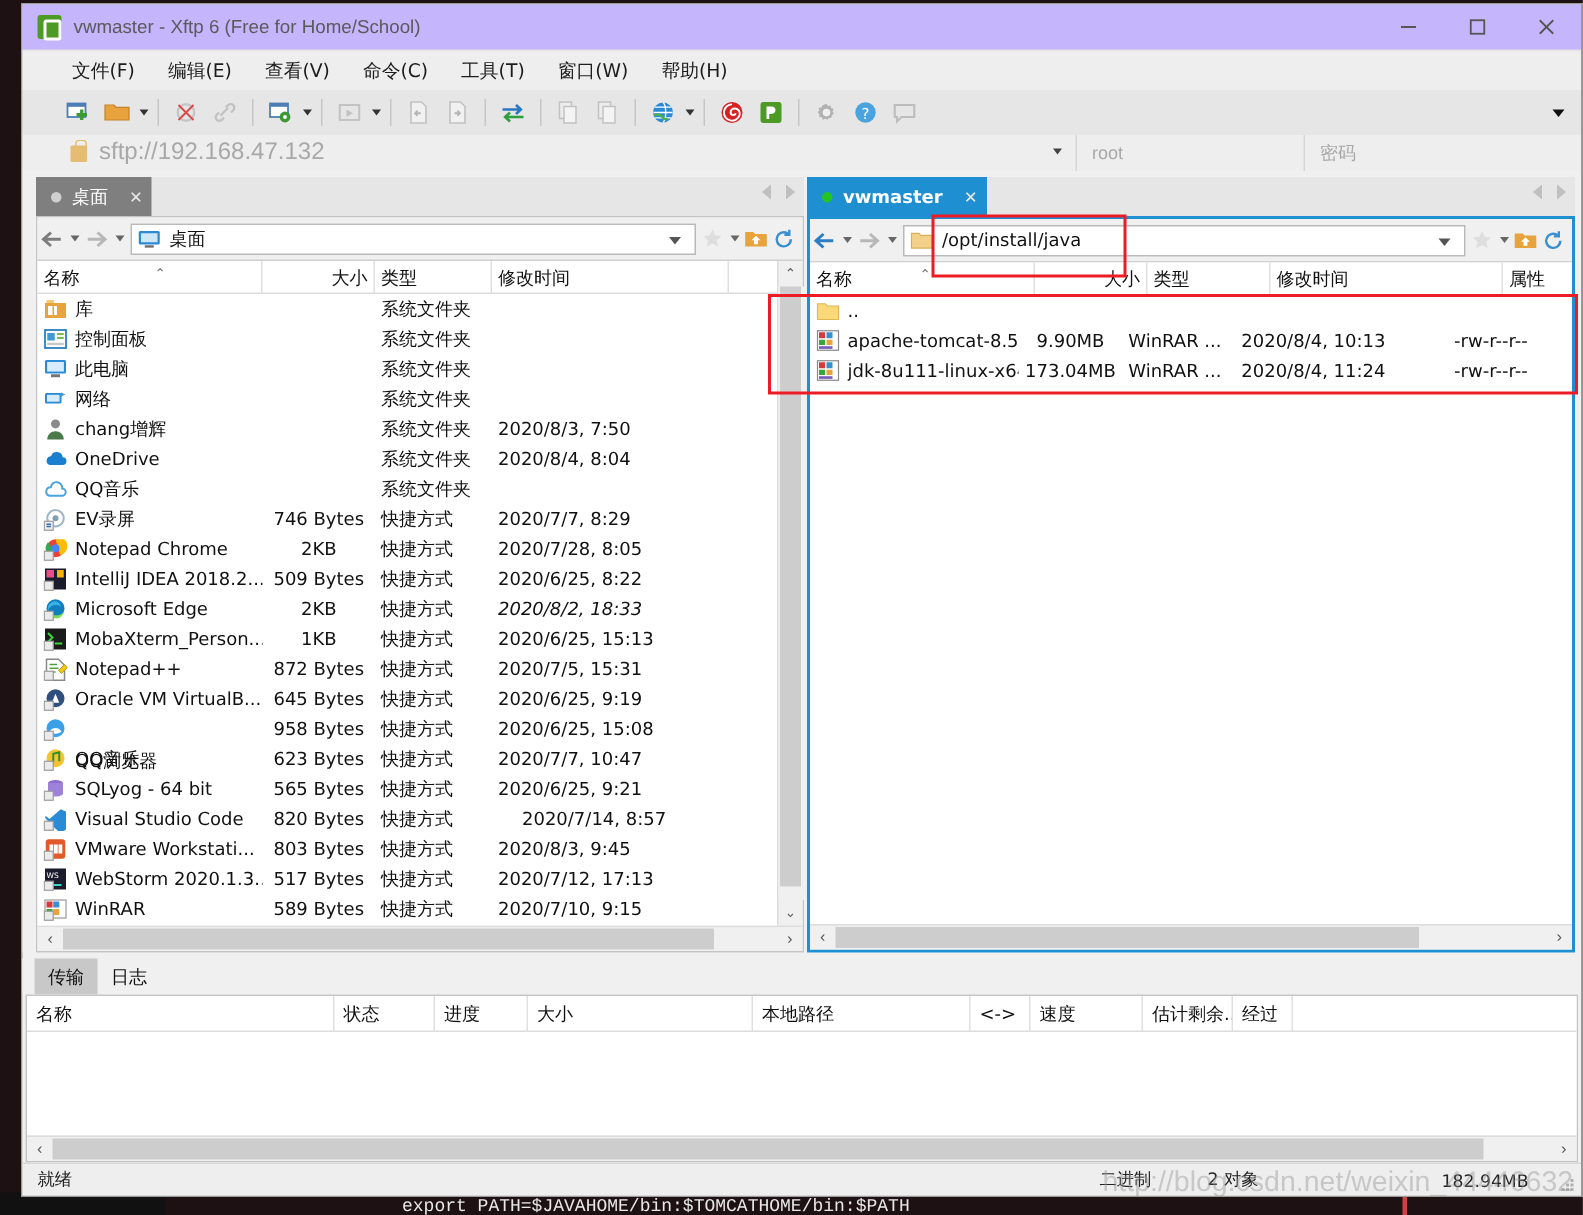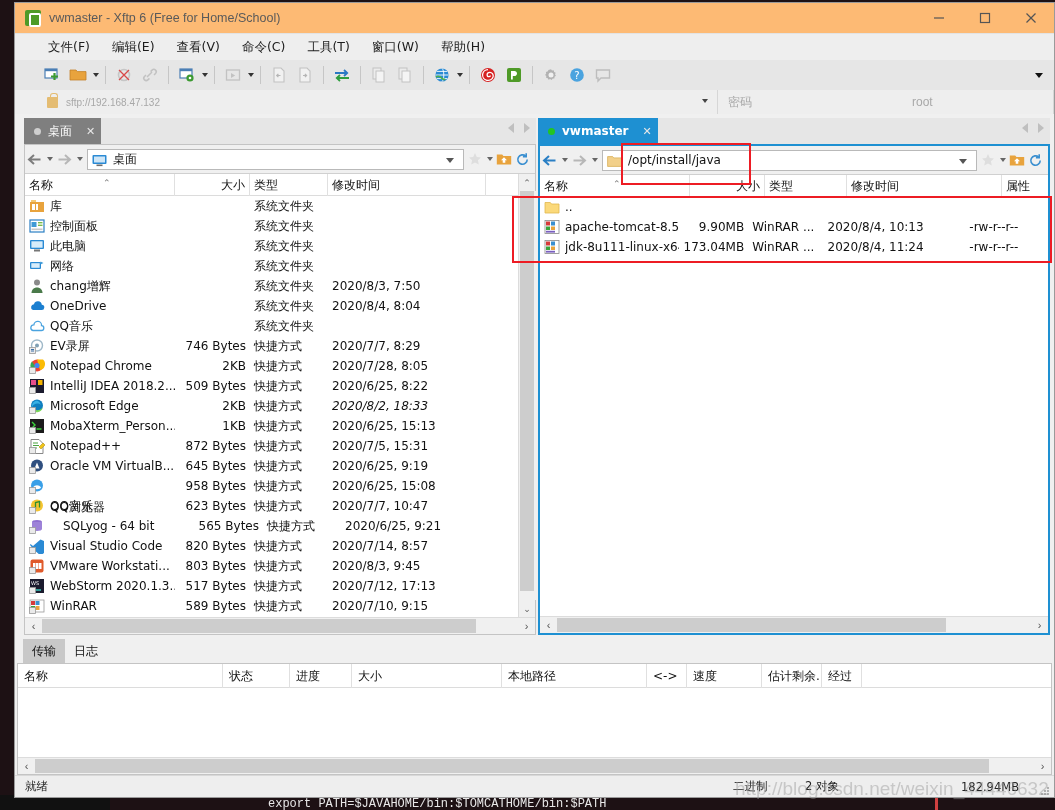--- a/index.html
+++ b/index.html
@@ -16,21 +16,21 @@
                background:#d04040; }
   #term-strip{ position:absolute; left:0; top:795px; width:110px; height:15px;
                background:#111; }
 
   
   #app-window{ position:absolute; left:14px; top:2px; width:1041px; height:796px;
                background:#f0f0f0; border:1px solid #9a9a9a; display:flex;
                flex-direction:column; }
 
   
-  #title-bar{ height:31px; background:#fdba74; display:flex; align-items:center;
+  #title-bar{ height:31px; background:#c4b5fd; display:flex; align-items:center;
               flex:0 0 31px; border-bottom:1px solid #e3e3e3; }
   #app-icon{ width:16px; height:16px; margin-left:10px; margin-right:8px;
              background:#4e9a27; border-radius:2px; position:relative; flex:0 0 16px;}
   #app-icon::after{ content:""; position:absolute; left:4px; top:3px; width:8px; height:10px;
              border:2px solid #fff; border-radius:2px; }
   #title-text{ font-size:12.5px; color:#5a5a5a; flex:1; }
   .win-btn{ width:46px; height:31px; display:flex; align-items:center;
             justify-content:center; color:#555; font-size:13px; }
   .win-btn svg{ display:block; }
 
@@ -59,21 +59,21 @@
   
   #conn-bar{ height:24px; display:flex; align-items:stretch; flex:0 0 24px;
              background:#eeeeee; padding-left:24px; }
   #url-field{ flex:1 1 auto; background:#eeeeee; display:flex; align-items:center;
               border-right:1px solid #d6d6d6; position:relative; }
   #lock-icon{ width:11px; height:11px; margin-left:8px; margin-right:8px;
               background:#e4bc72; border-radius:1px; position:relative; }
   #lock-icon::before{ content:""; position:absolute; left:2.5px; top:-4px; width:6px;
               height:6px; border:1.6px solid #e4bc72; border-bottom:none;
               border-radius:3px 3px 0 0; }
-  #url-text{ font-size:10px; color:#a8a8a8; }
+  #url-text{ font-size:16px; color:#a8a8a8; }
   #url-caret{ position:absolute; right:9px; top:9px; border-left:3.5px solid transparent;
               border-right:3.5px solid transparent; border-top:4px solid #444; }
   #user-field{ width:152px; background:#eeeeee; display:flex; align-items:center;
               border-right:1px solid #d6d6d6; }
   #user-text{ font-size:12px; color:#a8a8a8; margin-left:10px; }
   #pass-field{ width:184px; background:#eeeeee; display:flex; align-items:center; }
   #pass-text{ font-size:12px; color:#a8a8a8; margin-left:10px;
               font-family:"DejaVu Sans",sans-serif;}
 
   
@@ -131,21 +131,21 @@
        padding:0 4px; overflow:hidden; white-space:nowrap; }
   .ch.right{ text-align:right; }
   .sort-mark{ position:absolute; font-size:9px; color:#777; top:-2px; }
 
   .rows{ flex:1 1 auto; overflow:hidden; position:relative; background:#fff; }
   .row{ height:20px; display:flex; align-items:center; font-size:12px;
         color:#111; font-family:"DejaVu Sans",sans-serif; }
   .row.selected{ background:#e5f0fb; }
   .cell{ height:20px; line-height:20px; padding:0 4px; overflow:hidden;
          white-space:nowrap; }
-  .cell.right{ text-align:right; }
+  .cell.right{ text-align:center; }
   .fico{ width:16px; height:16px; margin-left:4px; margin-right:5px; flex:0 0 16px;
          position:relative; }
 
   
   .vscroll{ width:17px; background:#f0f0f0; border-left:1px solid #dcdcdc;
             display:flex; flex-direction:column; align-items:center; }
   .vs-btn{ height:17px; width:17px; display:flex; align-items:center;
            justify-content:center; color:#606060; font-size:9px; }
   .vs-track{ flex:1 1 auto; width:17px; background:#f0f0f0; position:relative; }
   .vs-thumb{ position:absolute; left:1px; width:14px; background:#cdcdcd; }
@@ -352,25 +352,25 @@
     </div>
     <div id="toolbar-overflow"></div>
   </div>
 
   <div id="conn-bar">
     <div id="url-field">
       <div id="lock-icon"></div>
       <div id="url-text">sftp://192.168.47.132</div>
       <div id="url-caret"></div>
     </div>
+    <div id="user-field">
+      <div id="user-text">root</div>
+    </div>
     <div id="pass-field">
       <div id="pass-text">密码</div>
-    </div>
-    <div id="user-field">
-      <div id="user-text">root</div>
     </div>
   </div>
 
   <div id="panes">
 
     <div class="pane" id="left-pane">
       <div class="tab-strip">
         <div class="tab inactive-pane">
           <span class="tab-dot grey"></span>
           <span>桌面</span>
@@ -625,34 +625,34 @@
                   <span class="cell right" style="width: 75px;">623 Bytes</span>
                   <span class="cell" style="width: 78px;">快捷方式</span>
                   <span class="cell" style="width: 158px;">2020/7/7, 10:47</span>
                 </div>
                 <div class="row">
                   <span class="fico"><svg width="16" height="16" viewBox="0 0 16 16">
                       <ellipse cx="8" cy="4" rx="5" ry="2" fill="#8e6fd0"></ellipse>
                       <path d="M3 4v7c0 1.1 2.2 2 5 2s5-.9 5-2V4" fill="#9d82d8"></path>
                       <rect x="0.5" y="9.5" width="6" height="6" fill="#eaeaea" stroke="#9a9a9a" stroke-width="0.8"></rect>
                     </svg></span>
-                  <span class="cell" style="width: 125px; padding-left: 0px; margin-left: 13px;">SQLyog - 64 bit</span>
+                  <span class="cell" style="width: 125px; padding-left: 0px;">SQLyog - 64 bit</span>
                   <span class="cell right" style="width: 75px;">565 Bytes</span>
                   <span class="cell" style="width: 78px;">快捷方式</span>
                   <span class="cell" style="width: 158px;">2020/6/25, 9:21</span>
                 </div>
                 <div class="row">
                   <span class="fico"><svg width="16" height="16" viewBox="0 0 16 16">
                       <path d="M11.5 1.5L4 8l-2.5-2L1 7l2 2.5L1 12l.5 1L4 11l7.5 6.5L15 15V3z" fill="#2a8ad4"></path>
                       <rect x="0.5" y="9.5" width="6" height="6" fill="#eaeaea" stroke="#9a9a9a" stroke-width="0.8"></rect>
                     </svg></span>
                   <span class="cell" style="width: 125px; padding-left: 0px;">Visual Studio Code</span>
                   <span class="cell right" style="width: 75px;">820 Bytes</span>
                   <span class="cell" style="width: 78px;">快捷方式</span>
-                  <span class="cell" style="width: 158px;">2020/7/14, 8:57</span>
+                  <span class="cell" style="width: 158px; margin-left: 16px;">2020/7/14, 8:57</span>
                 </div>
                 <div class="row">
                   <span class="fico"><svg width="16" height="16" viewBox="0 0 16 16">
                       <rect x="1.5" y="1.5" width="13" height="13" rx="2" fill="#e05a2b"></rect>
                       <path d="M4 5h2.5v6H4zM7 5h2.5v6H7zM10 5h2.5v6H10z" fill="#fff"></path>
                       <rect x="0.5" y="9.5" width="6" height="6" fill="#eaeaea" stroke="#9a9a9a" stroke-width="0.8"></rect>
                     </svg></span>
                   <span class="cell" style="width: 125px; padding-left: 0px;">VMware Workstati...</span>
                   <span class="cell right" style="width: 75px;">803 Bytes</span>
                   <span class="cell" style="width: 78px;">快捷方式</span>

